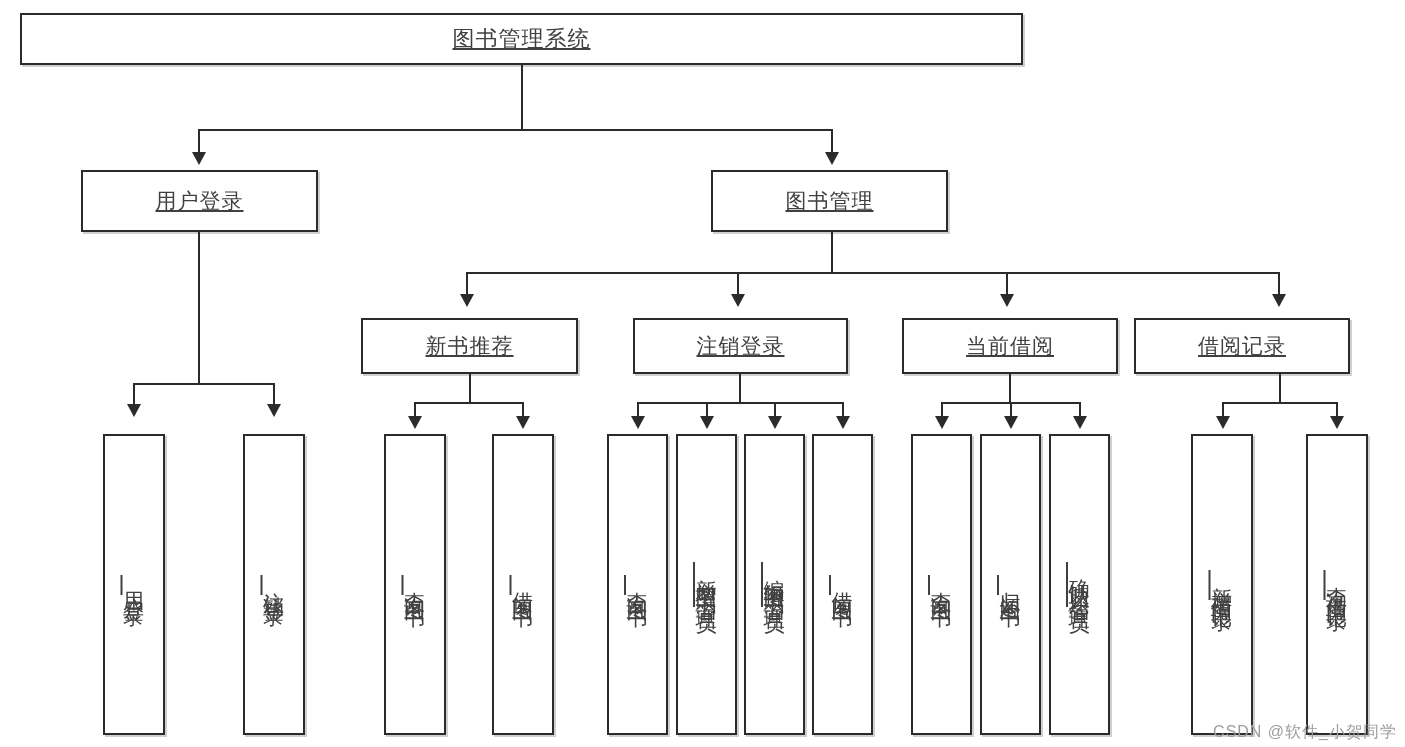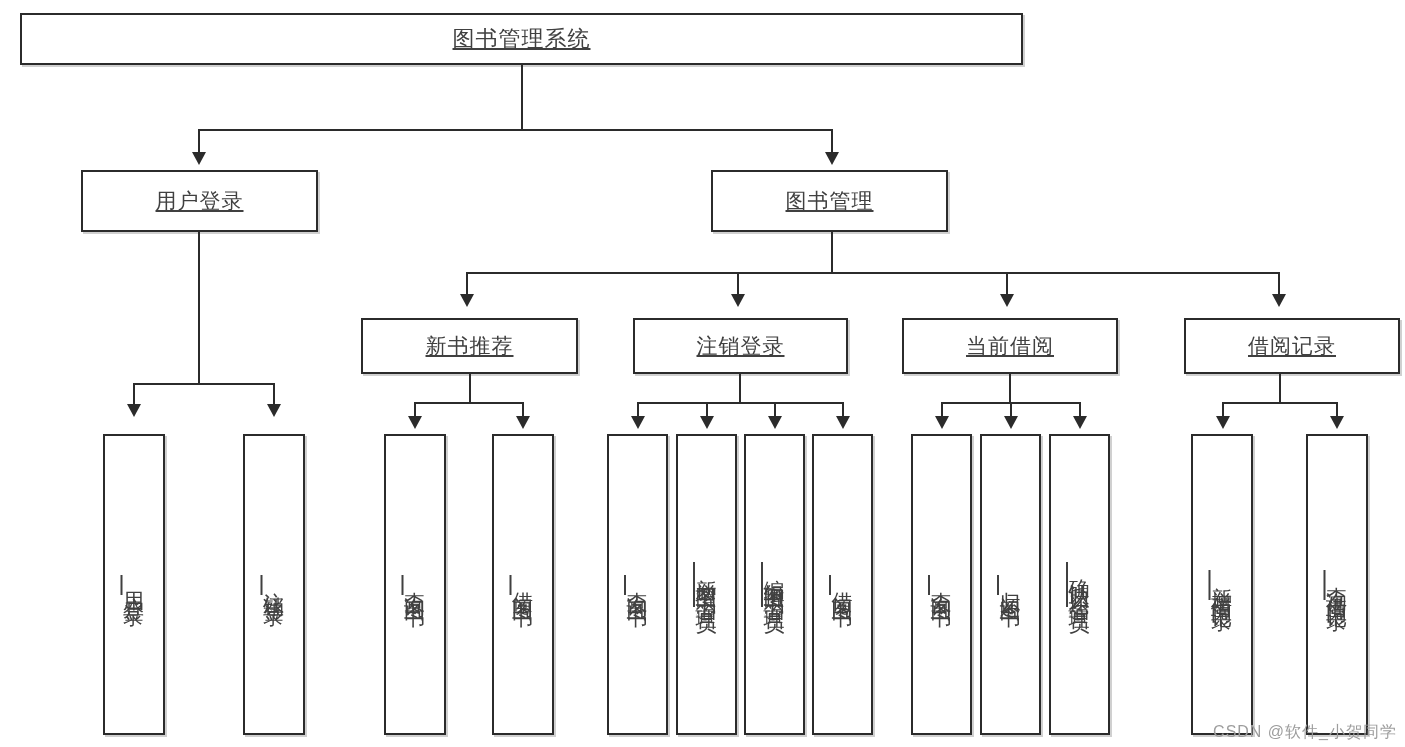--- a/index.html
+++ b/index.html
@@ -122,21 +122,21 @@
 
   <div class="node" style="left:361px;top:318px;width:217px;height:56px;text-align:right;">
     <span class="label">新书推荐</span>
   </div>
   <div class="node" style="left:633px;top:318px;width:215px;height:56px;">
     <span class="label">注销登录</span>
   </div>
   <div class="node" style="left:902px;top:318px;width:216px;height:56px;">
     <span class="label">当前借阅</span>
   </div>
-  <div class="node" style="left:1184px;top:318px;width:216px;height:56px;">
+  <div class="node" style="left:1134px;top:318px;width:216px;height:56px;">
     <span class="label">借阅记录</span>
   </div>
 
   <div class="ln vline" style="left:469px;top:374px;height:28px;"></div>
   <div class="ln hline" style="left:414px;top:402px;width:110px;"></div>
   <div class="ln vline" style="left:414px;top:402px;height:15px;"></div>
   <div class="arrow" style="left:408px;top:416px;"></div>
   <div class="ln vline" style="left:522px;top:402px;height:15px;"></div>
   <div class="arrow" style="left:516px;top:416px;"></div>
 

